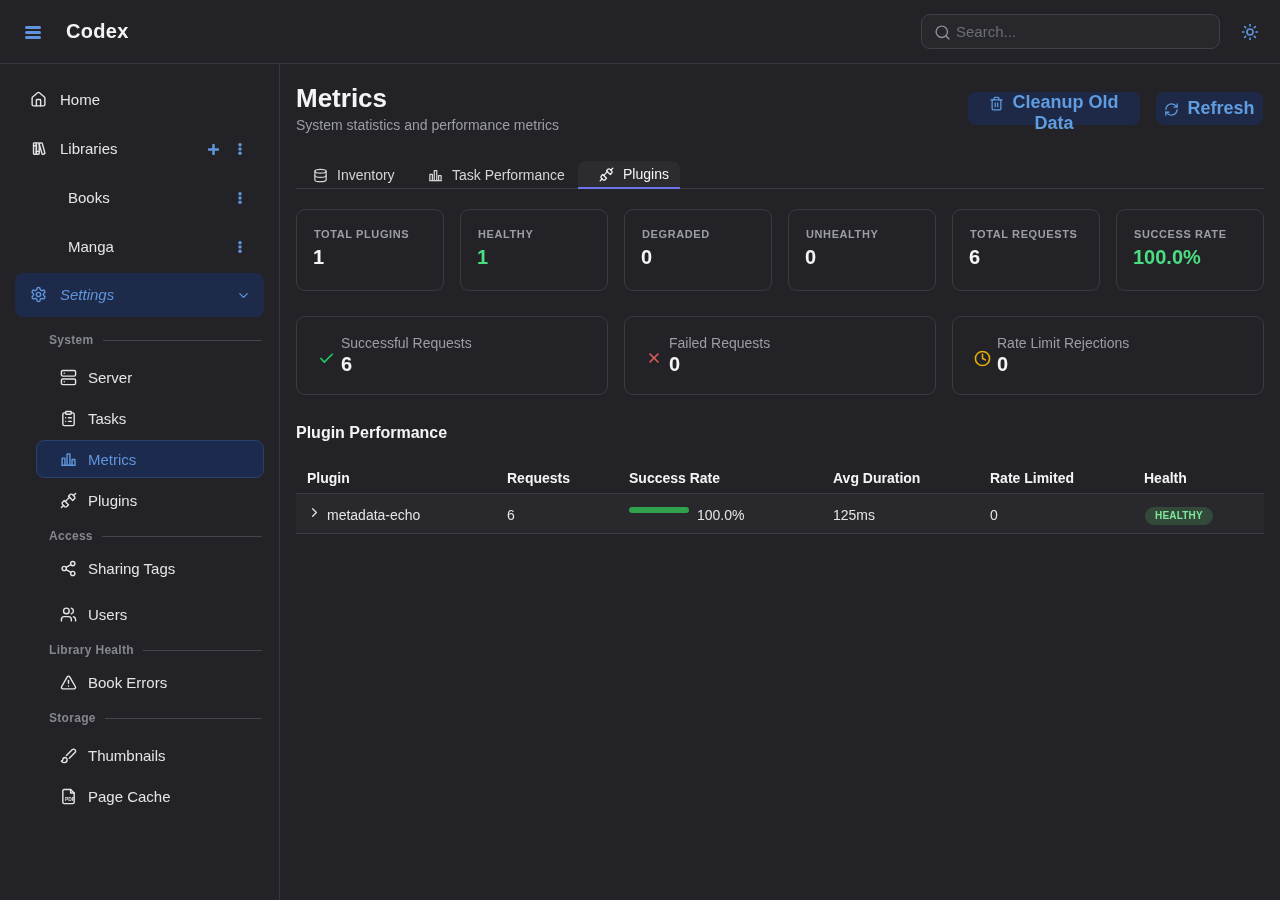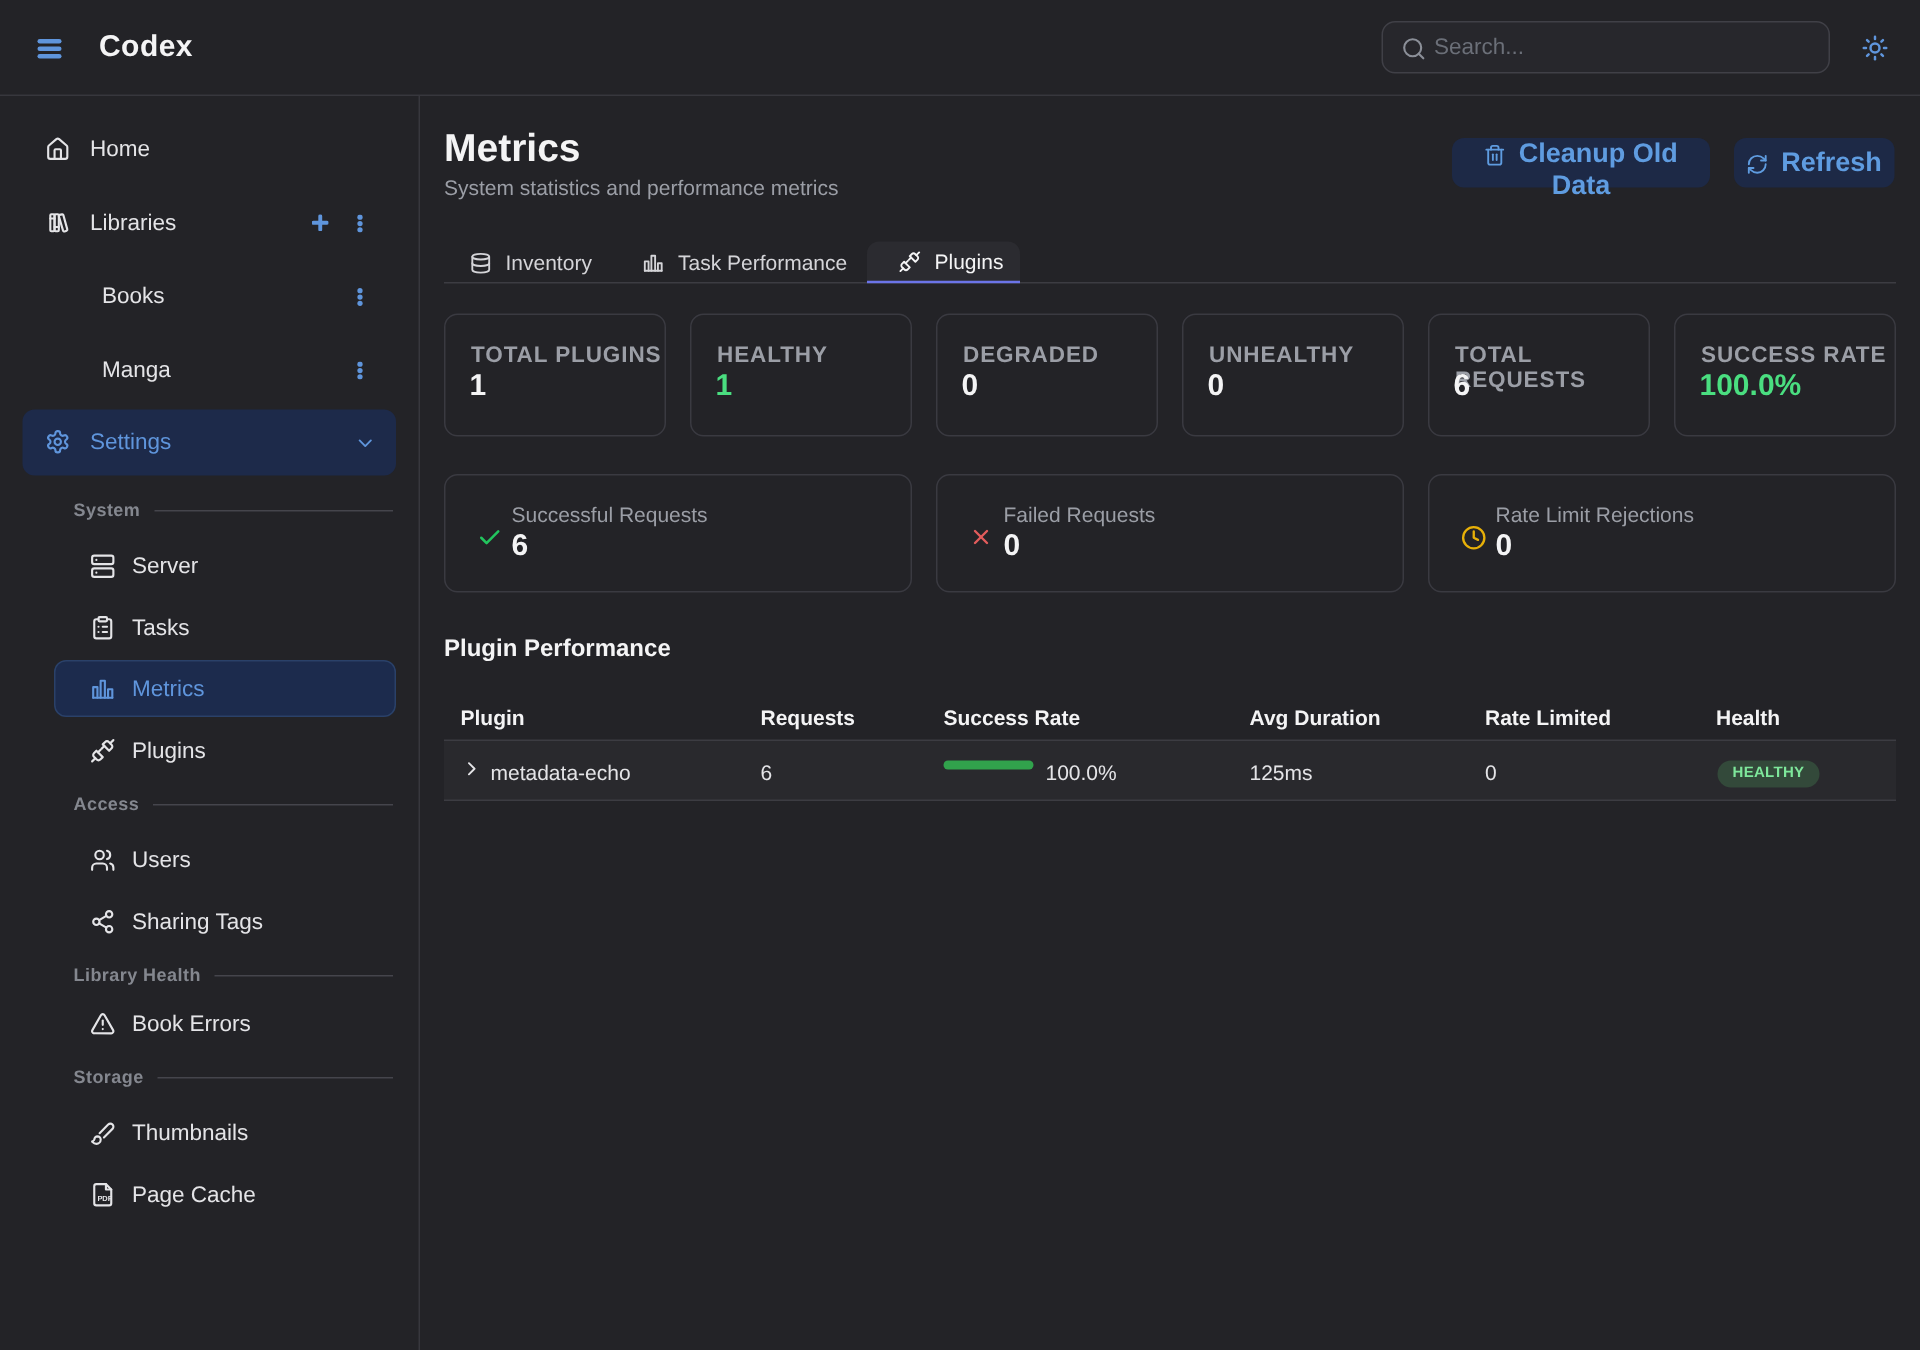--- a/index.html
+++ b/index.html
@@ -51,21 +51,21 @@
 
 
 #tabs { position:absolute; left:16px; top:97px; width:968px; height:28px; border-bottom:1px solid #3c3c42; }
 .tab { position:absolute; top:0; height:28px; color:#d4d4d8; font-size:14px; display:flex; align-items:center; }
 .tab svg { margin-right:9px; }
 .tab.on { background:#2b2b30; border-radius:8px 8px 0 0; border-bottom:2px solid #6b74e8; color:#f4f4f5; }
 
 
 .card { position:absolute; background:#232327; border:1px solid #3a3a41; border-radius:9px; }
 .s6 { width:148px; height:82px; top:145px; }
-.s6 .clabel { position:absolute; left:17px; top:18px; font-size:15px; font-weight:bold; color:#9b9ea6; letter-spacing:0.6px; }
+.s6 .clabel { position:absolute; left:17px; top:18px; font-size:11px; font-weight:bold; color:#9b9ea6; letter-spacing:0.6px; }
 .s6 .cval { position:absolute; left:16px; top:36px; font-size:20px; font-weight:bold; color:#f4f4f5; }
 .green { color:#4ade80 !important; }
 .s3 { width:312px; height:79px; top:252px; }
 .s3 .cicon { position:absolute; left:21px; top:33px; }
 .s3 .clabel { position:absolute; left:44px; top:18px; font-size:14px; color:#9b9ea6; }
 .s3 .cval { position:absolute; left:44px; top:36px; font-size:20px; font-weight:bold; color:#f4f4f5; }
 
 #h2 { position:absolute; left:16px; top:360px; font-size:16px; font-weight:bold; color:#f4f4f5; }
 
 
@@ -153,21 +153,21 @@
   <div class="subitem">
       <span class="nlabel">Manga</span>
       <span class="kebab">
         <svg width="4" height="12" viewBox="0 0 4 12" fill="currentColor">
           <circle cx="2" cy="1.8" r="1.75"></circle>
           <circle cx="2" cy="6" r="1.75"></circle>
           <circle cx="2" cy="10.2" r="1.75"></circle>
         </svg>
       </span>
     </div>
-  <div class="nitem active" style="margin-top:4px;">
+  <div class="nitem active" style="margin-top:4px;font-style:italic;">
     <svg class="nicon" width="17" height="17" viewBox="0 0 24 24" fill="none" stroke="currentColor" stroke-width="2" stroke-linecap="round" stroke-linejoin="round">
         <path d="M12.22 2h-.44a2 2 0 0 0-2 2v.18a2 2 0 0 1-1 1.73l-.43.25a2 2 0 0 1-2 0l-.15-.08a2 2 0 0 0-2.73.73l-.22.38a2 2 0 0 0 .73 2.73l.15.1a2 2 0 0 1 1 1.72v.51a2 2 0 0 1-1 1.74l-.15.09a2 2 0 0 0-.73 2.73l.22.38a2 2 0 0 0 2.73.73l.15-.08a2 2 0 0 1 2 0l.43.25a2 2 0 0 1 1 1.73V20a2 2 0 0 0 2 2h.44a2 2 0 0 0 2-2v-.18a2 2 0 0 1 1-1.73l.43-.25a2 2 0 0 1 2 0l.15.08a2 2 0 0 0 2.73-.73l.22-.39a2 2 0 0 0-.73-2.73l-.15-.08a2 2 0 0 1-1-1.74v-.5a2 2 0 0 1 1-1.74l.15-.09a2 2 0 0 0 .73-2.73l-.22-.38a2 2 0 0 0-2.73-.73l-.15.08a2 2 0 0 1-2 0l-.43-.25a2 2 0 0 1-1-1.73V4a2 2 0 0 0-2-2z"></path>
         <circle cx="12" cy="12" r="3"></circle>
       </svg>
     <span class="nlabel">Settings</span>
     <span class="chev"><svg width="15" height="15" viewBox="0 0 24 24" fill="none" stroke="currentColor" stroke-width="2" stroke-linecap="round" stroke-linejoin="round">
           <path d="m6 9 6 6 6-6"></path>
         </svg></span>
   </div>
 
@@ -213,38 +213,38 @@
         <path d="M13.5 7.5 11 10"></path>
         <path d="m12 6 6 6 2.3-2.3a2.4 2.4 0 0 0 0-3.4l-2.6-2.6a2.4 2.4 0 0 0-3.4 0Z"></path>
       </svg>
     <span class="nlabel">Plugins</span>
   </div>
 
   <div class="section">
       <span class="stitle">Access</span>
       <span class="sline"></span>
     </div>
-  <div class="sitem first">
-    <svg class="nicon" width="17" height="17" viewBox="0 0 24 24" fill="none" stroke="currentColor" stroke-width="2" stroke-linecap="round" stroke-linejoin="round">
-        <path d="M16 21v-2a4 4 0 0 0-4-4H6a4 4 0 0 0-4 4v2"></path>
-        <circle cx="9" cy="7" r="4"></circle>
-        <path d="M22 21v-2a4 4 0 0 0-3-3.87"></path>
-        <path d="M16 3.13a4 4 0 0 1 0 7.75"></path>
-      </svg>
-    <span class="nlabel">Users</span>
-  </div>
   <div class="sitem">
     <svg class="nicon" width="17" height="17" viewBox="0 0 24 24" fill="none" stroke="currentColor" stroke-width="2" stroke-linecap="round" stroke-linejoin="round">
         <circle cx="18" cy="5" r="3"></circle>
         <circle cx="6" cy="12" r="3"></circle>
         <circle cx="18" cy="19" r="3"></circle>
         <path d="m8.59 13.51 6.83 3.98"></path>
         <path d="m15.41 6.51-6.82 3.98"></path>
       </svg>
     <span class="nlabel">Sharing Tags</span>
+  </div>
+  <div class="sitem first">
+    <svg class="nicon" width="17" height="17" viewBox="0 0 24 24" fill="none" stroke="currentColor" stroke-width="2" stroke-linecap="round" stroke-linejoin="round">
+        <path d="M16 21v-2a4 4 0 0 0-4-4H6a4 4 0 0 0-4 4v2"></path>
+        <circle cx="9" cy="7" r="4"></circle>
+        <path d="M22 21v-2a4 4 0 0 0-3-3.87"></path>
+        <path d="M16 3.13a4 4 0 0 1 0 7.75"></path>
+      </svg>
+    <span class="nlabel">Users</span>
   </div>
 
   <div class="section">
       <span class="stitle">Library Health</span>
       <span class="sline"></span>
     </div>
   <div class="sitem">
     <svg class="nicon" width="17" height="17" viewBox="0 0 24 24" fill="none" stroke="currentColor" stroke-width="2" stroke-linecap="round" stroke-linejoin="round">
         <path d="m21.73 18-8-14a2 2 0 0 0-3.48 0l-8 14A2 2 0 0 0 4 21h16a2 2 0 0 0 1.73-3Z"></path>
         <path d="M12 9v4"></path>

